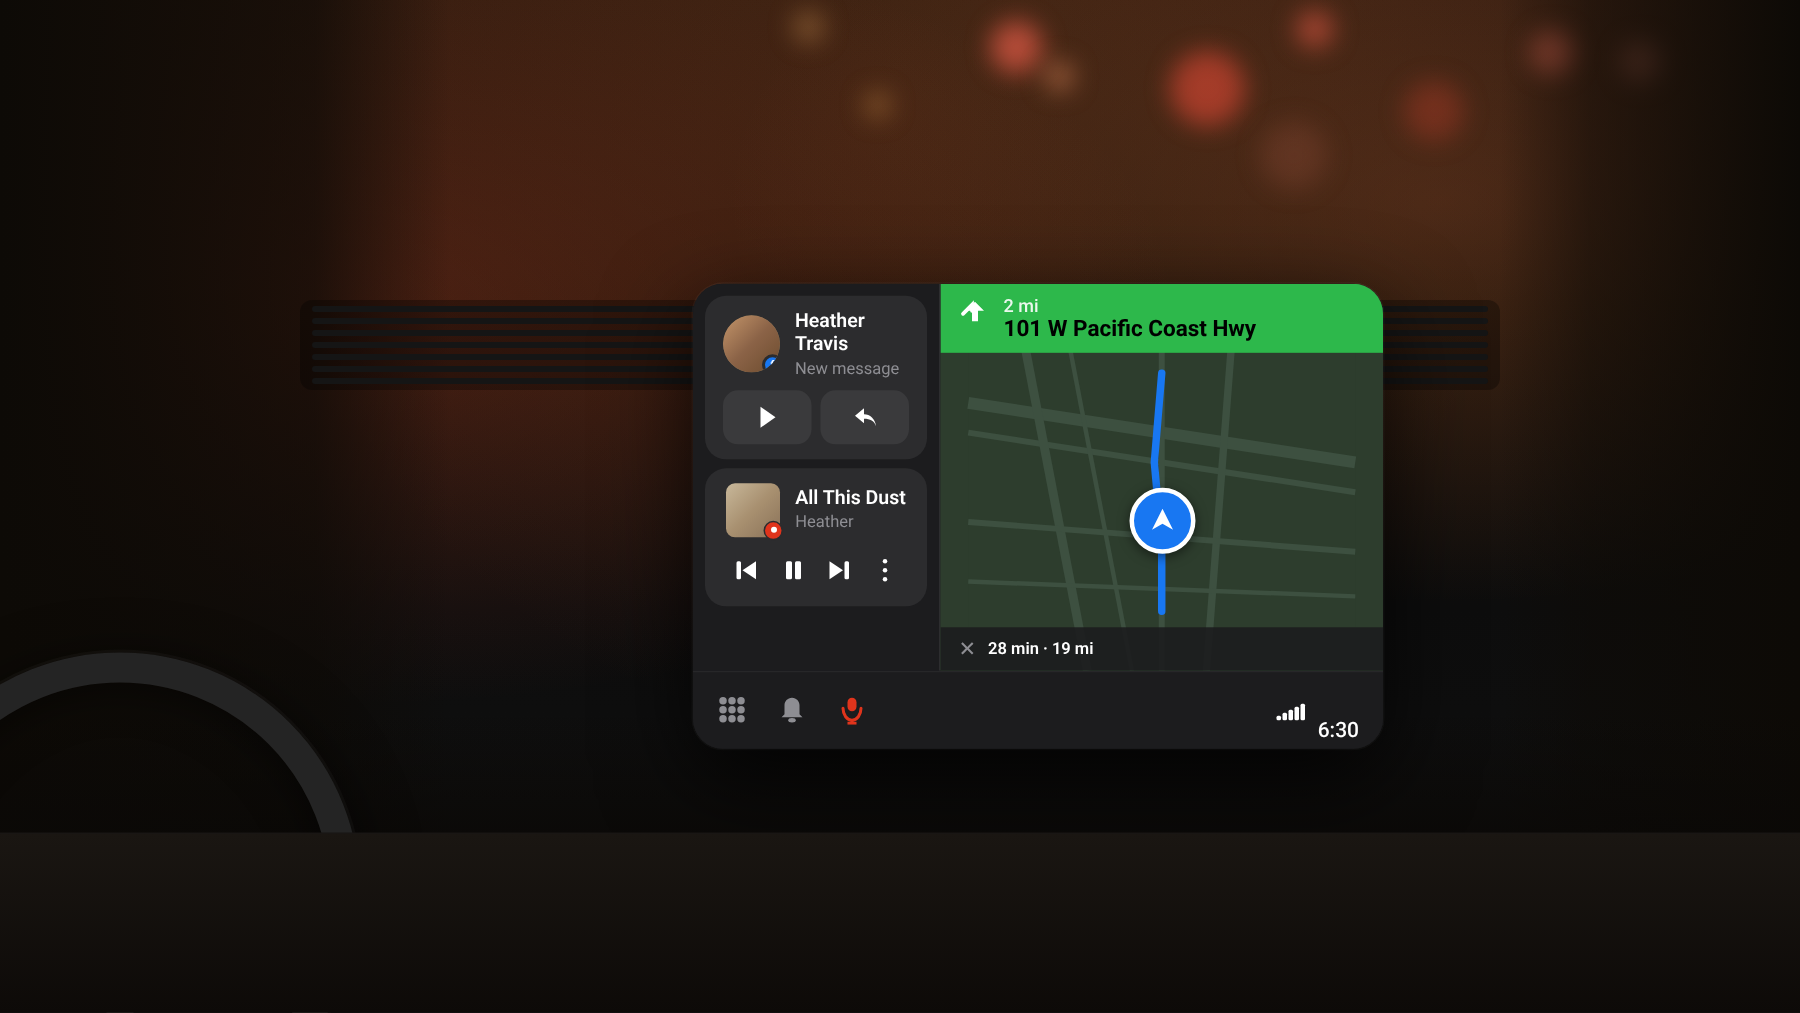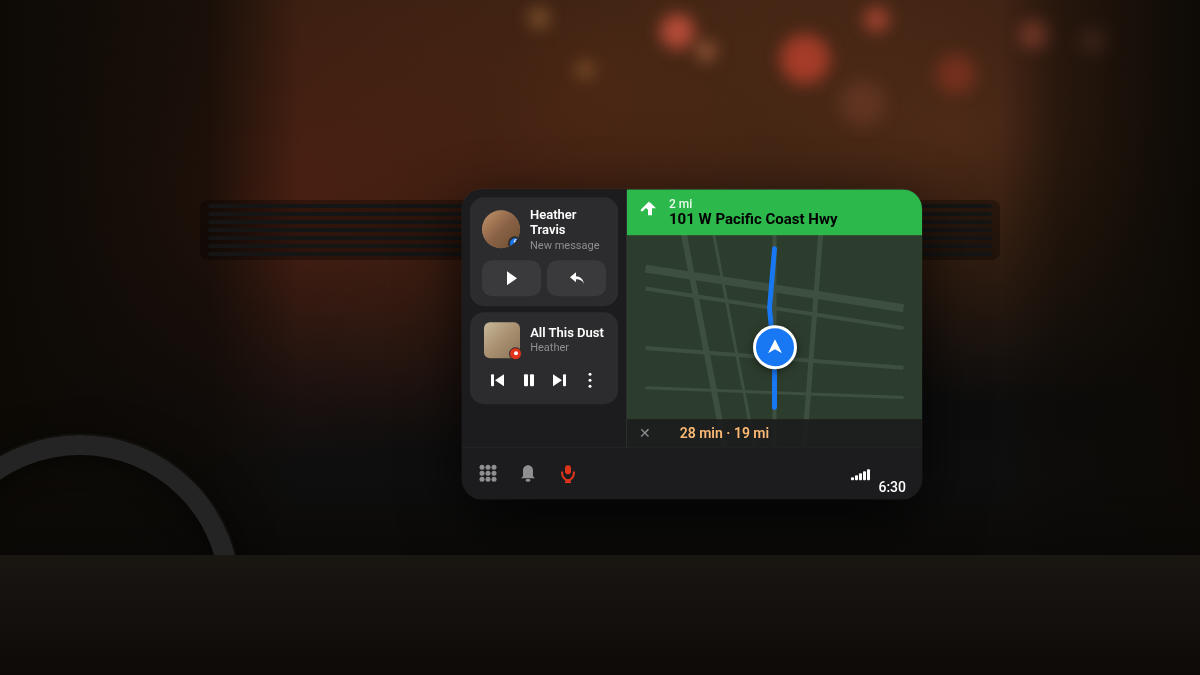--- a/index.html
+++ b/index.html
@@ -354,24 +354,23 @@
       z-index: 10;
     }
 
     .eta-close {
       color: #8e8e93;
       font-size: 14px;
       cursor: pointer;
     }
 
     .eta-text {
-      font-size: 14px;
+      font-size: 11px;
       font-weight: 600;
-      color: #fdba74;
-      margin-left: 21px;
+      color: #ffffff;
     }
 
     
     .panel-divider {
       width: 1px;
       background: rgba(255,255,255,0.08);
       flex-shrink: 0;
     }
 
     

